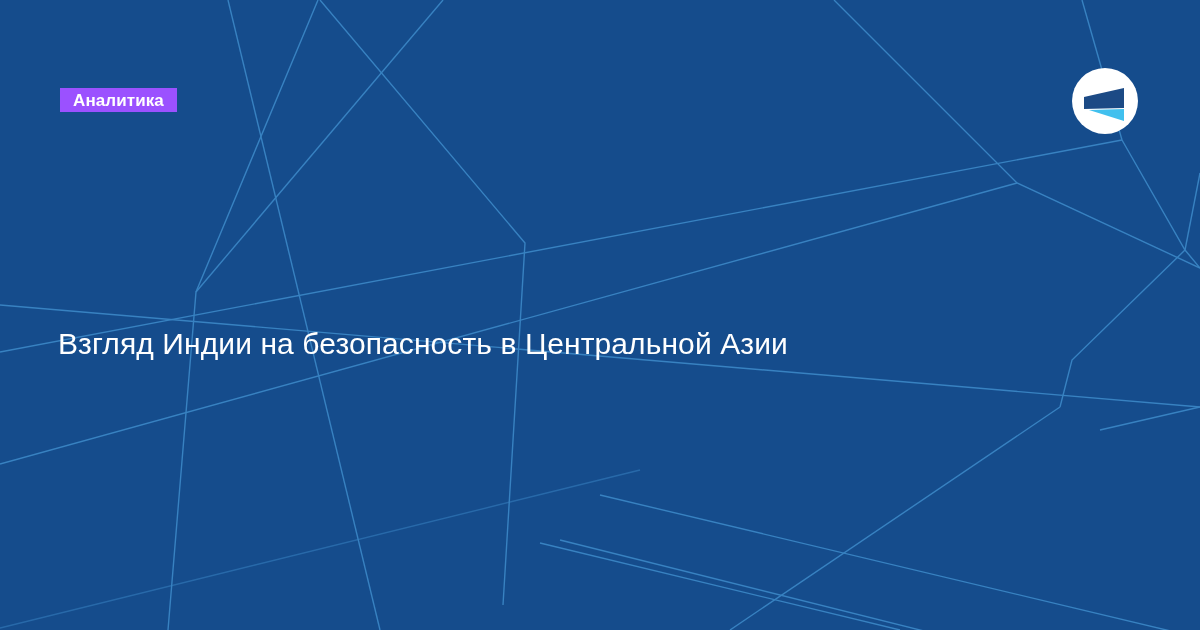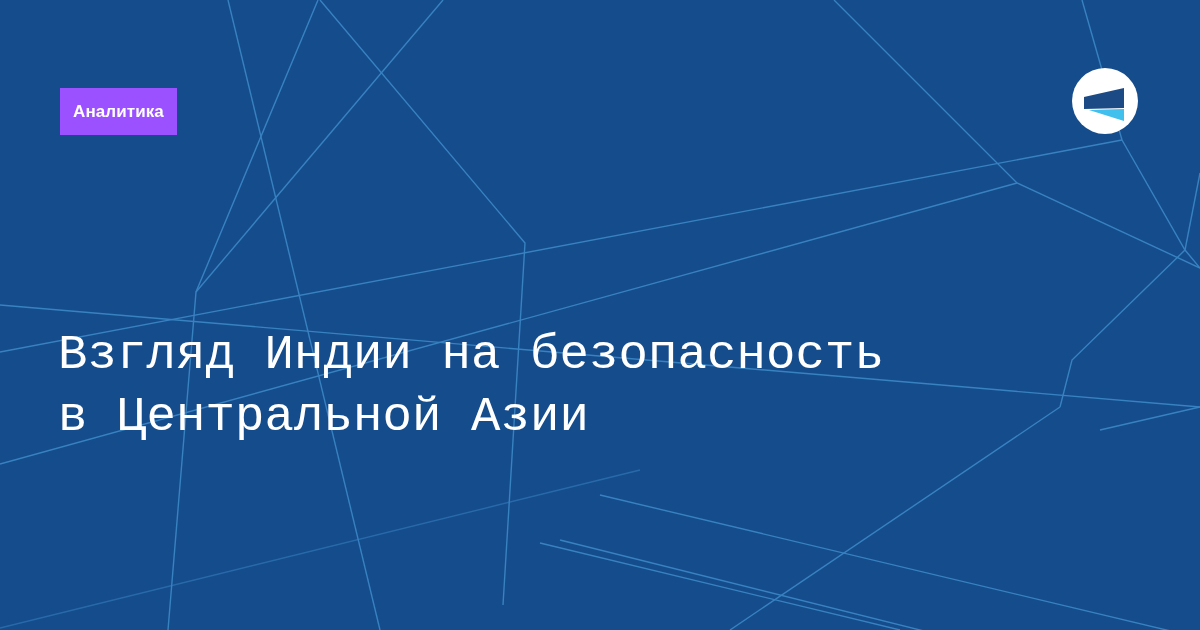--- a/index.html
+++ b/index.html
@@ -28,21 +28,21 @@
     height: 630px;
     display: block;
     pointer-events: none;
   }
 
   
   .badge {
     position: absolute;
     left: 60px;
     top: 88px;
-    height: 47px;
+    height: 24px;
     display: flex;
     align-items: center;
     padding: 0 13px;
     background: #9b51ff;
     box-sizing: border-box;
   }
   .badge-label {
     color: #ffffff;
     font-size: 17px;
     font-weight: 700;
@@ -68,25 +68,25 @@
   }
 
   
   .headline {
     position: absolute;
     left: 58px;
     top: 325px;
     width: 840px;
     margin: 0;
     color: #ffffff;
-    font-size: 49px;
+    font-size: 30px;
     font-weight: 300;
     line-height: 1.26;
     letter-spacing: 0.1px;
-    font-family: Liberation Mono, monospace;
+    font-family: Liberation Sans, sans-serif;
   }
 
   
   .logo {
     position: absolute;
     left: 1072px;
     top: 68px;
     width: 66px;
     height: 66px;
   }

